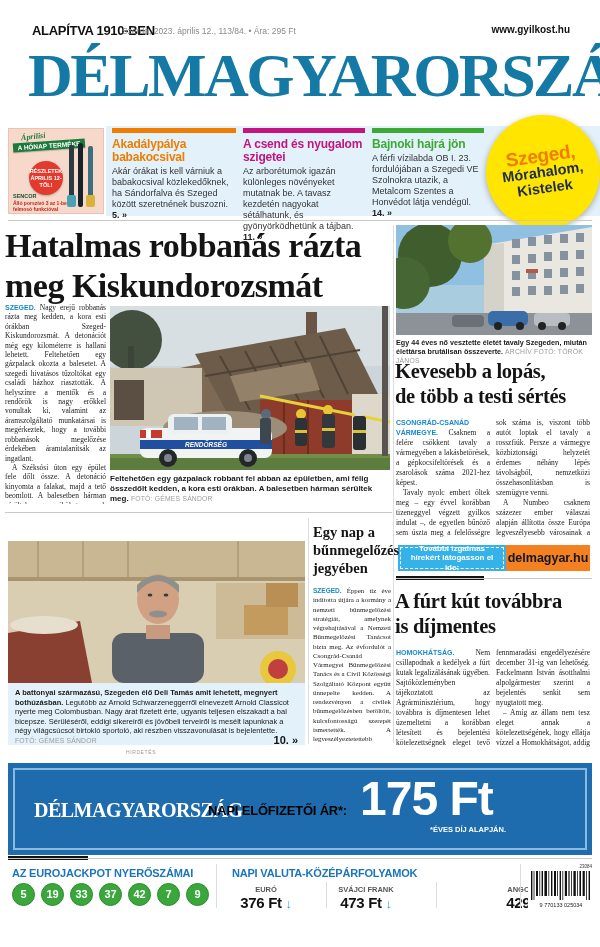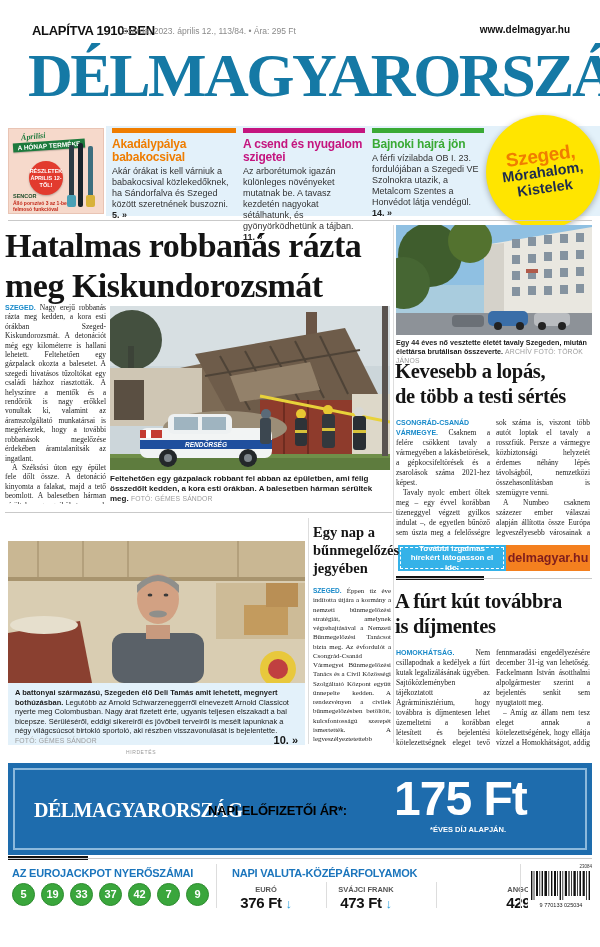--- a/index.html
+++ b/index.html
@@ -44,21 +44,21 @@
   
   .pinkbar{background:#c4157f;color:#fff;font-weight:bold;font-size:15px;line-height:23px;
            padding-left:8px;letter-spacing:-.2px;}
   .capbox{background:#e3f1fa;padding:5px 7px;box-sizing:border-box;}
   .hirdetes{font-size:5px;color:#999;letter-spacing:.6px;}
   
   .promo{display:flex;height:26px;}
   .promo-blue{flex:1;background:#35b2e8;position:relative;display:flex;align-items:center;justify-content:center;}
   .promo-blue:after{content:"";position:absolute;inset:2px;border:1px dashed #fff;}
   .promo-text{color:#fff;font-weight:bold;font-size:8px;line-height:9.5px;text-align:center;}
-  .promo-orange{width:84px;background:#f4801f;color:#7f1d1d;font-weight:bold;font-size:12.5px;
+  .promo-orange{width:84px;background:#f4801f;color:#0f172a;font-weight:bold;font-size:12.5px;
                 display:flex;align-items:center;justify-content:center;}
   .blackseg{background:#111;}
   .hairline{border-top:1px solid #c9c9c9;}
   .vrule{border-left:1px solid #ddd;}
   
   .subban{background:#1e6cad;}
   .subban-inner{position:absolute;inset:5px;border:2px solid #8cb9dc;}
   .sub-brand{font-family:"Liberation Serif",serif;font-weight:bold;font-size:20px;color:#fff;letter-spacing:-.5px;}
   .sub-label{font-weight:bold;font-size:13px;color:#000000;letter-spacing:-.2px;}
   .sub-price{font-weight:bold;font-size:48px;color:#fff;letter-spacing:-1px;line-height:1;}
@@ -83,21 +83,21 @@
   .ad-brand{font-weight:bold;font-size:5.5px;color:#1d4d2a;}
   .ad-prod{font-weight:bold;font-size:5px;line-height:6px;color:#c22718;}
 </style>
 </head>
 <body>
 
 <div id="page">
 
   <div class="abs founded" style="left:32px;top:23px;">ALAPÍTVA 1910-BEN</div>
   <div class="abs dateline" style="left:122px;top:26px;">Szerda, 2023. április 12., 113/84.  •  Ára: 295 Ft</div>
-  <div class="abs website" style="right:30px;top:24px;">www.delmagyar.hu</div>
+  <div class="abs website" style="right:30px;top:24px;">www.gyilkost.hu</div>
   <div class="abs masthead" style="left:28px;top:44px;">DÉLMAGYARORSZÁG</div>
 
   <div class="abs teaser-bg" style="left:106px;top:126px;width:494px;height:90px;"></div>
 
   <div class="abs adbox" style="left:8px;top:128px;width:96px;height:86px;">
     <div class="abs ad-script" style="left:12px;top:3px;">Áprilisi</div>
     <div class="abs ad-ribbon" style="left:4px;top:12px;width:72px;">A HÓNAP TERMÉKE</div>
     <div class="abs ad-burst" style="left:20px;top:32px;width:34px;height:34px;">RÉSZLETEK ÁPRILIS 12-TŐL!</div>
     <div class="abs ad-brand" style="left:4px;top:64px;">SENCOR</div>
     <div class="abs ad-prod" style="left:4px;top:71px;width:58px;">Álló porszívó 3 az 1-ben felmosó funkcióval</div>
@@ -338,21 +338,21 @@
   <div class="abs h-mid" style="left:313px;top:541px;">bűnmegelőzés</div>
   <div class="abs h-mid" style="left:313px;top:559px;">jegyében</div>
   <div class="abs body-col" style="left:313px;top:586px;width:78px;height:158px;font-size:6.9px;line-height:9.25px;">
     <p class="np"><span class="loc" style="font-size:6.5px;">SZEGED.</span> <span>Éppen tíz éve indította útjára a kormány a nemzeti bűnmegelőzési stratégiát, amelynek végrehajtásával a Nemzeti Bűnmegelőzési Tanácsot bízta meg. Az évfordulót a Csongrád-Csanád Vármegyei Bűnmegelőzési Tanács és a Civil Közösségi Szolgáltató Központ együtt ünnepelte kedden. A rendezvényen a civilek bűnmegelőzésben betöltött, kulcsfontosságú szerepét ismertették. A legveszélyeztetettebb korosztály az ifjúság, a legfőbb eszköz az élménypedagógia.</span> </p>
   </div>
 
   <div class="abs subban" style="left:8px;top:763px;width:584px;height:92px;">
     <div class="subban-inner"></div>
     <div class="abs sub-brand" style="left:26px;top:36px;">DÉLMAGYARORSZÁG</div>
     <div class="abs sub-label" style="left:200px;top:40px;">NAPI ELŐFIZETŐI ÁR*:</div>
-    <div class="abs sub-price" style="left:352px;top:12px;margin-left:34px;">175 Ft</div>
+    <div class="abs sub-price" style="left:352px;top:12px;">175 Ft</div>
     <div class="abs sub-note" style="left:352px;top:62px;width:146px;">*ÉVES DÍJ ALAPJÁN.</div>
   </div>
 
   <div class="abs blackseg" style="left:8px;top:856px;width:80px;height:4px;"></div>
   <div class="abs hairline" style="left:8px;top:858px;width:584px;"></div>
 
   <div class="abs strip-title" style="left:12px;top:867px;">AZ EUROJACKPOT NYERŐSZÁMAI</div>
   <div class="abs" style="left:12px;top:883px;">
     <span class="lotto-ball">5</span><span class="lotto-ball">19</span><span class="lotto-ball">33</span><span class="lotto-ball">37</span><span class="lotto-ball">42</span><span class="lotto-ball">7</span><span class="lotto-ball">9</span>
   </div>

